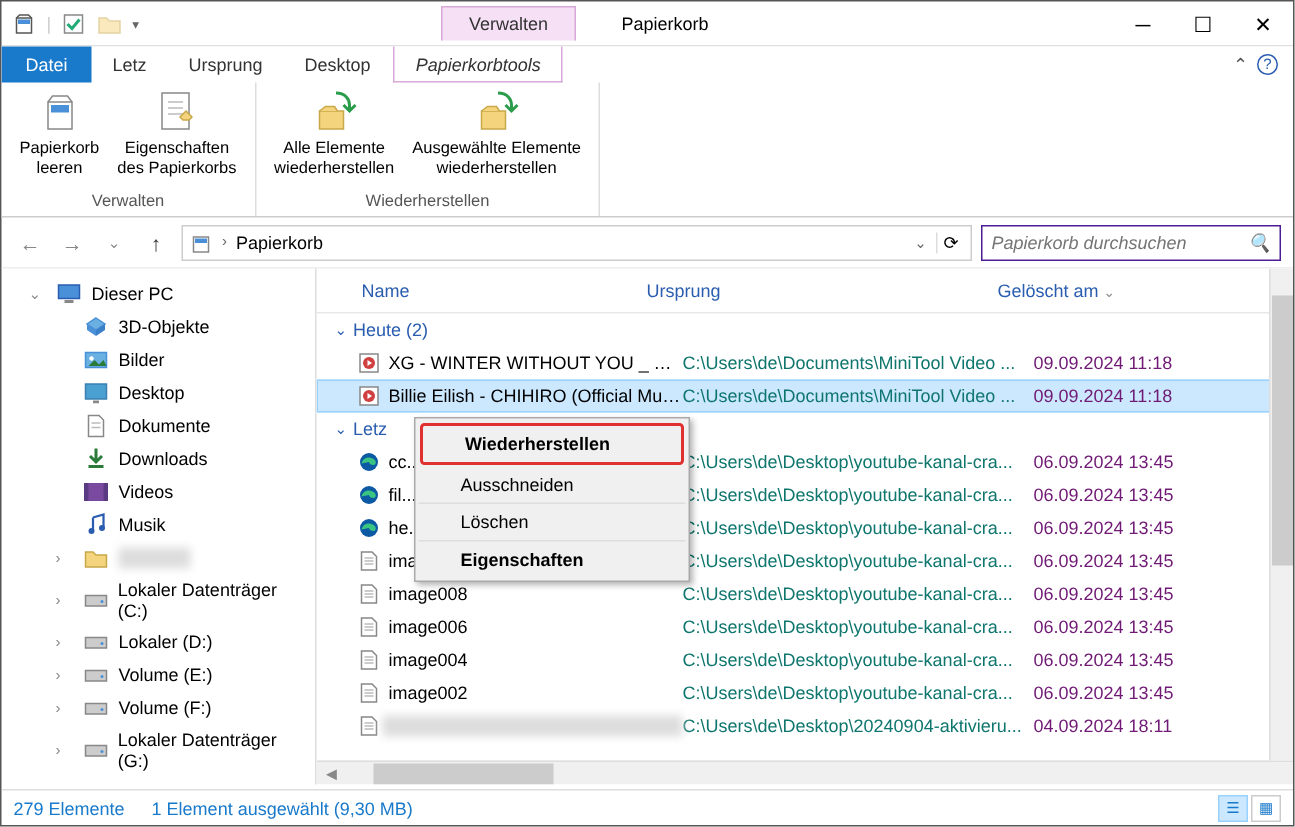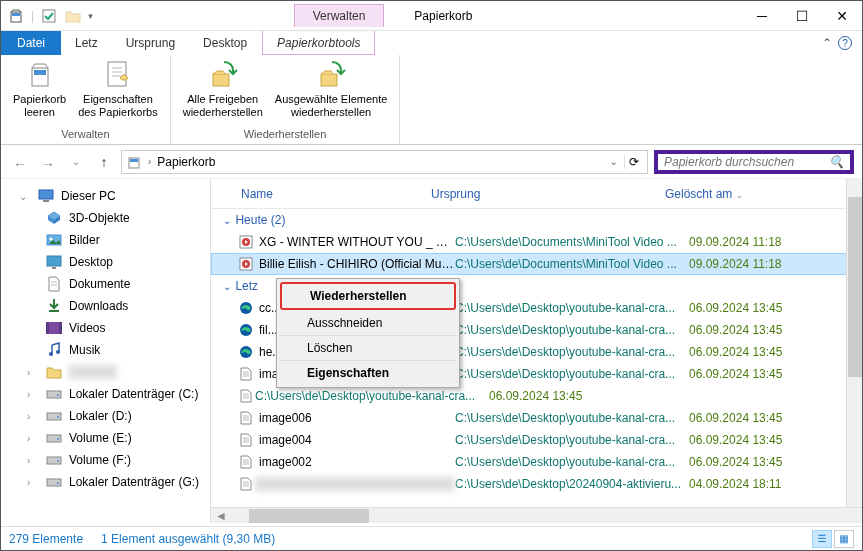--- a/index.html
+++ b/index.html
@@ -28,45 +28,45 @@
 .ribbon-btn { display: flex; flex-direction: column; align-items: center; justify-content: flex-start; padding: 2px 6px; text-align: center; font-size: 11px; line-height: 1.2; min-width: 50px; }
 .ribbon-btn .ricon { width: 32px; height: 32px; display: flex; align-items: center; justify-content: center; margin-bottom: 2px; }
 .ribbon-group-label { text-align: center; font-size: 11px; color: #555; padding: 2px 0; }
 
 
 .navbar { height: 34px; display: flex; align-items: center; padding: 0 8px; gap: 6px; border-bottom: 1px solid #eee; }
 .nav-arrow { width: 22px; height: 22px; display: flex; align-items: center; justify-content: center; color: #888; font-size: 14px; }
 .nav-arrow.active { color: #333; }
 .breadcrumb { flex: 1; height: 24px; border: 1px solid #ccc; display: flex; align-items: center; padding: 0 4px; gap: 4px; font-size: 12px; }
 .breadcrumb .chev { color: #666; font-size: 10px; padding: 0 2px; }
-.search { width: 200px; height: 24px; border: 4px solid #4c1d95; display: flex; align-items: center; padding: 0 6px; color: #888; font-size: 12px; font-style: italic; }
+.search { width: 200px; height: 24px; border: 1px solid #4c1d95; display: flex; align-items: center; padding: 0 6px; color: #888; font-size: 12px; font-style: italic; }
 .search input { border: none; outline: none; flex: 1; font-style: italic; font-size: 12px; color: #555; background: transparent; }
 
 
 .main { display: flex; height: 344px; }
 .sidebar { width: 210px; border-right: 1px solid #ddd; overflow-y: auto; padding-top: 6px; position: relative; }
 .tree-item { display: flex; align-items: center; padding: 3px 4px 3px 18px; gap: 6px; font-size: 12px; }
 .tree-item .t-icon { width: 18px; height: 16px; display: flex; align-items: center; justify-content: center; font-size: 13px; }
 .tree-item .chev { color: #888; font-size: 10px; width: 12px; }
-.tree-sub { padding-left: 26px; }
+.tree-sub { padding-left: 36px; }
 .tree-sub .tree-item { padding-left: 0; }
 
 .content { flex: 1; position: relative; overflow: hidden; }
 .columns { height: 30px; display: flex; align-items: center; border-bottom: 1px solid #e8e8e8; font-size: 12px; color: #2a5db0; }
 .col-name { width: 220px; padding-left: 30px; }
 .col-origin { width: 234px; }
 .col-deleted { flex: 1; }
 
 .filelist { overflow-y: auto; height: 296px; }
 .group-header { display: flex; align-items: center; padding: 4px 12px; font-size: 12px; color: #2a5db0; gap: 4px; }
 .file-row { display: flex; align-items: center; height: 22px; padding-left: 26px; font-size: 12px; }
 .file-row .f-icon { width: 18px; display: flex; align-items: center; justify-content: center; font-size: 12px; }
 .file-row .f-name { width: 200px; white-space: nowrap; overflow: hidden; text-overflow: ellipsis; padding-left: 4px; }
 .file-row .f-origin { width: 234px; white-space: nowrap; overflow: hidden; text-overflow: ellipsis; color: #0f766e; }
-.file-row .f-deleted { flex: 1; color: #4d7c0f; }
+.file-row .f-deleted { flex: 1; color: #701a75; }
 .file-row.selected { background: #cce8ff; border: 1px solid #99d1ff; padding-left: 25px; height: 22px; }
 
 
 .context-menu { position: absolute; top: 277px; left: 275px; width: 184px; background: #f0f0f0; border: 1px solid #aaa; box-shadow: 2px 2px 4px rgba(0,0,0,0.3); z-index: 100; padding: 2px; }
 .cm-item { padding: 5px 10px 5px 28px; font-size: 12px; border-bottom: 1px solid #ddd; }
 .cm-item:last-child { border-bottom: none; }
 .cm-item.bold { font-weight: bold; }
 .cm-highlight { border: 2px solid #e03030; border-radius: 3px; margin: 1px; }
 
 
@@ -165,21 +165,21 @@
   <div class="ribbon-group">
     <div class="ribbon-btns">
       <div class="ribbon-btn">
         <div class="ricon">
             <svg width="30" height="30" viewBox="0 0 30 30">
               <rect x="5" y="14" width="16" height="12" fill="#f4d47c" stroke="#c9a84a"></rect>
               <path d="M5 14 L9 11 L15 11 L17 14" fill="#f4d47c" stroke="#c9a84a"></path>
               <path d="M16 2 C 22 2 25 6 25 10 L25 13 M21 10 L25 14 L29 10" fill="none" stroke="#2a9c4a" stroke-width="2"></path>
             </svg>
           </div>
-        <span style="white-space:pre-line">Alle Freigeben
+        <span style="white-space:pre-line">Alle Elemente
 wiederherstellen</span>
       </div>
       <div class="ribbon-btn" style="min-width:110px">
         <div class="ricon">
             <svg width="30" height="30" viewBox="0 0 30 30">
               <rect x="5" y="14" width="16" height="12" fill="#f4d47c" stroke="#c9a84a"></rect>
               <path d="M5 14 L9 11 L15 11 L17 14" fill="#f4d47c" stroke="#c9a84a"></path>
               <path d="M16 2 C 22 2 25 6 25 10 L25 13 M21 10 L25 14 L29 10" fill="none" stroke="#2a9c4a" stroke-width="2"></path>
             </svg>
           </div>
@@ -452,20 +452,21 @@
         </div>
         <div class="file-row">
           <span class="f-icon">
             <svg width="12" height="14" viewBox="0 0 12 14">
               <path d="M1 1 L8 1 L11 4 L11 13 L1 13 Z" fill="#fff" stroke="#888"></path>
               <line x1="3" y1="5" x2="9" y2="5" stroke="#bbb"></line>
               <line x1="3" y1="7" x2="9" y2="7" stroke="#bbb"></line>
               <line x1="3" y1="9" x2="9" y2="9" stroke="#bbb"></line>
             </svg>
           </span>
+          <span class="f-name ">image008</span>
           <span class="f-origin">C:\Users\de\Desktop\youtube-kanal-cra...</span>
           <span class="f-deleted">06.09.2024 13:45</span>
         </div>
         <div class="file-row">
           <span class="f-icon">
             <svg width="12" height="14" viewBox="0 0 12 14">
               <path d="M1 1 L8 1 L11 4 L11 13 L1 13 Z" fill="#fff" stroke="#888"></path>
               <line x1="3" y1="5" x2="9" y2="5" stroke="#bbb"></line>
               <line x1="3" y1="7" x2="9" y2="7" stroke="#bbb"></line>
               <line x1="3" y1="9" x2="9" y2="9" stroke="#bbb"></line>

